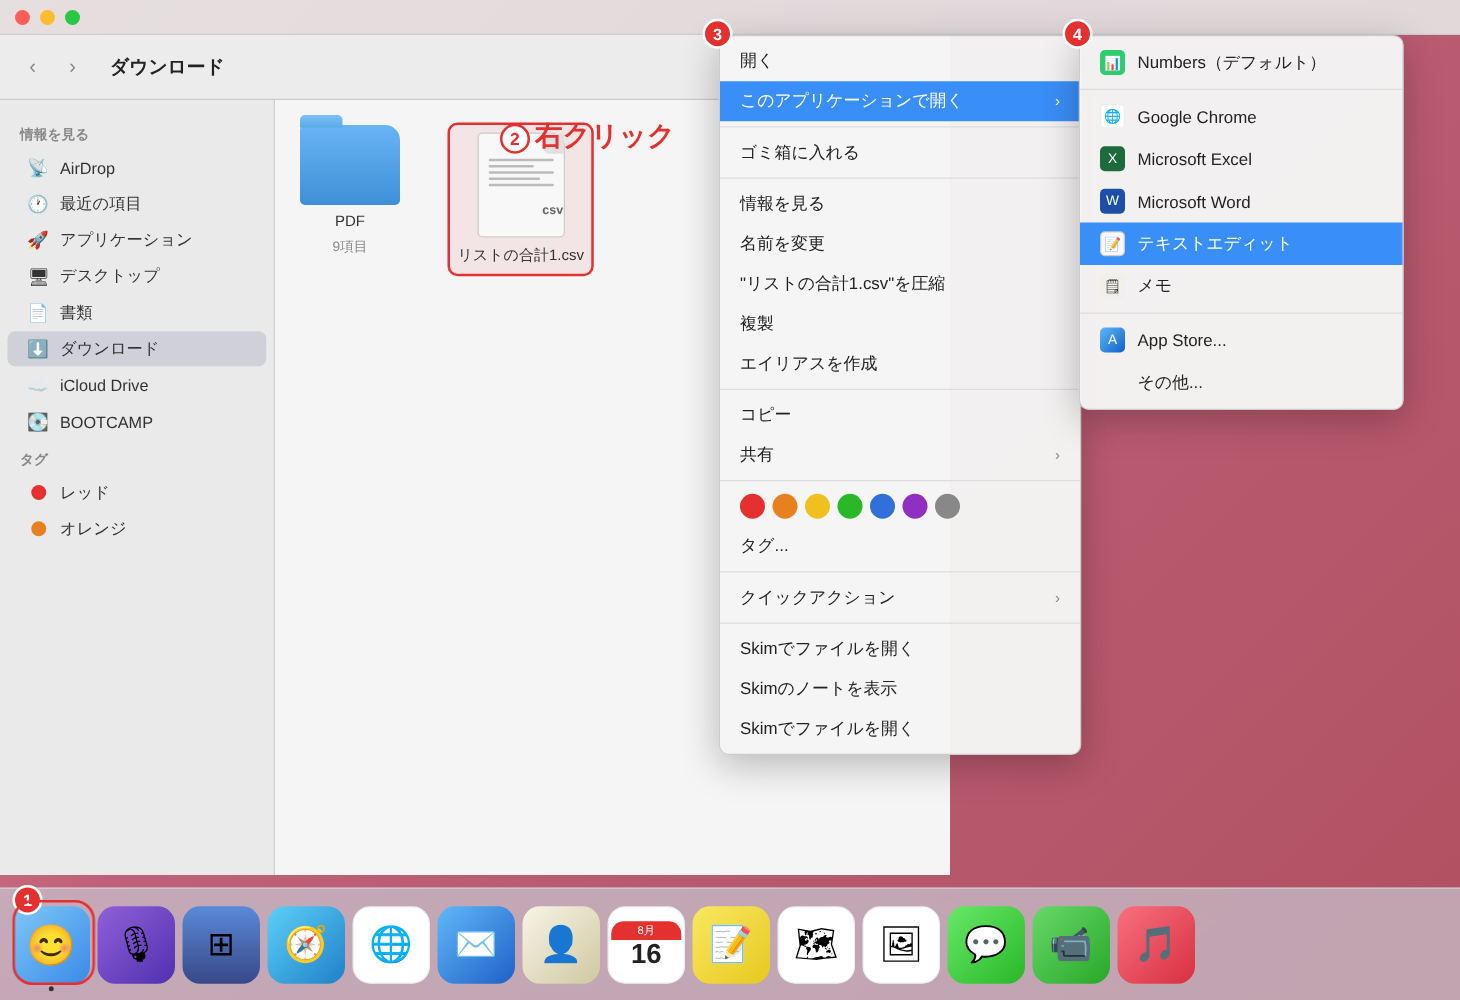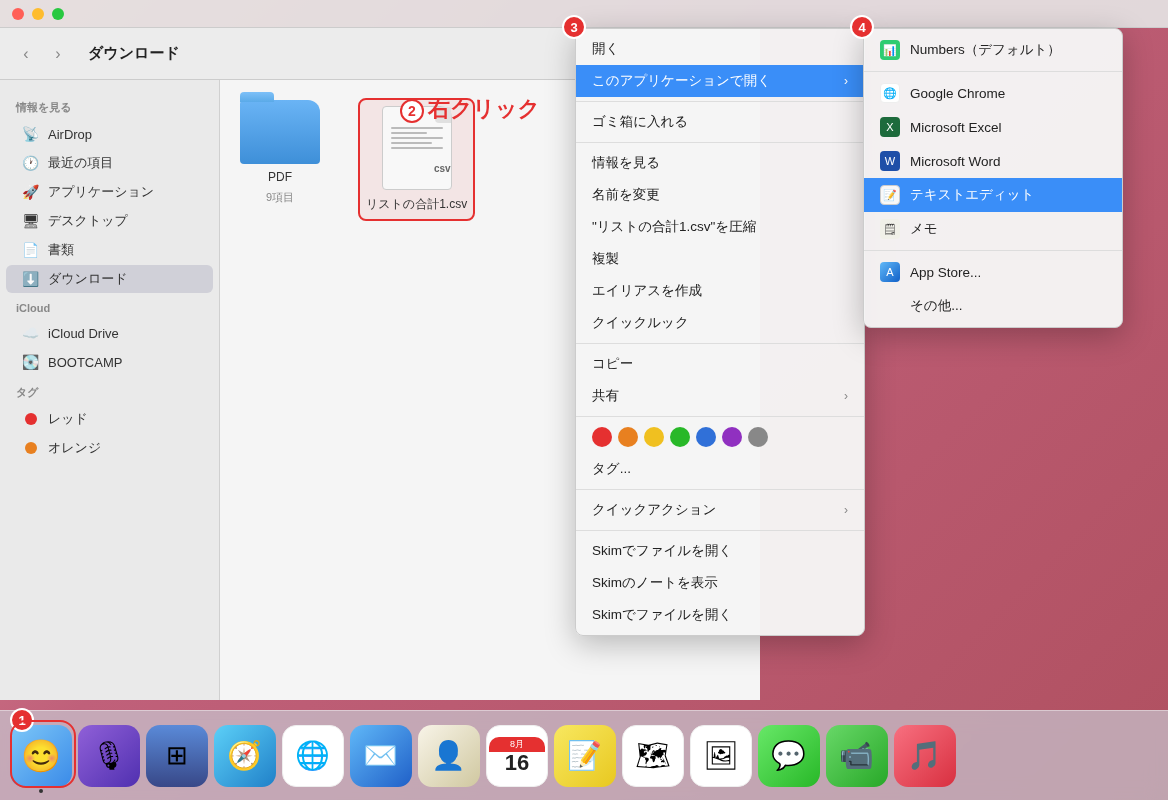--- a/index.html
+++ b/index.html
@@ -324,21 +324,20 @@
         </div>
         <div class="sidebar-item">
           <div class="sidebar-icon">📄</div>
           <span>書類</span>
         </div>
         <div class="sidebar-item active">
           <div class="sidebar-icon">⬇️</div>
           <span>ダウンロード</span>
         </div>
 
-        <div class="sidebar-section-label">iCloud</div>
         <div class="sidebar-item">
           <div class="sidebar-icon">☁️</div>
           <span>iCloud Drive</span>
         </div>
 
         <div class="sidebar-item">
           <div class="sidebar-icon">💽</div>
           <span>BOOTCAMP</span>
         </div>
 
@@ -415,23 +414,20 @@
   </div>
   <div class="menu-item">
     <span>"リストの合計1.csv"を圧縮</span>
   </div>
   <div class="menu-item">
     <span>複製</span>
   </div>
   <div class="menu-item">
     <span>エイリアスを作成</span>
   </div>
-  <div class="menu-item">
-    <span>クイックルック</span>
-  </div>
   <div class="menu-separator"></div>
   <div class="menu-item">
     <span>コピー</span>
   </div>
   <div class="menu-item">
     <span>共有</span>
     <span class="menu-arrow">›</span>
   </div>
   <div class="menu-separator"></div>
 

